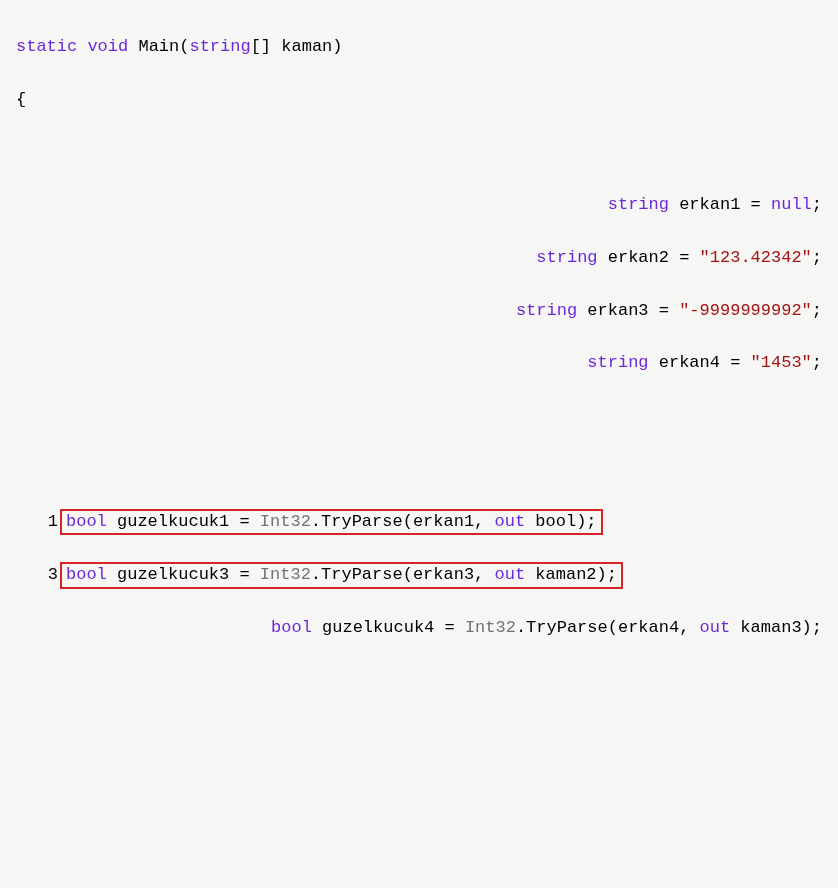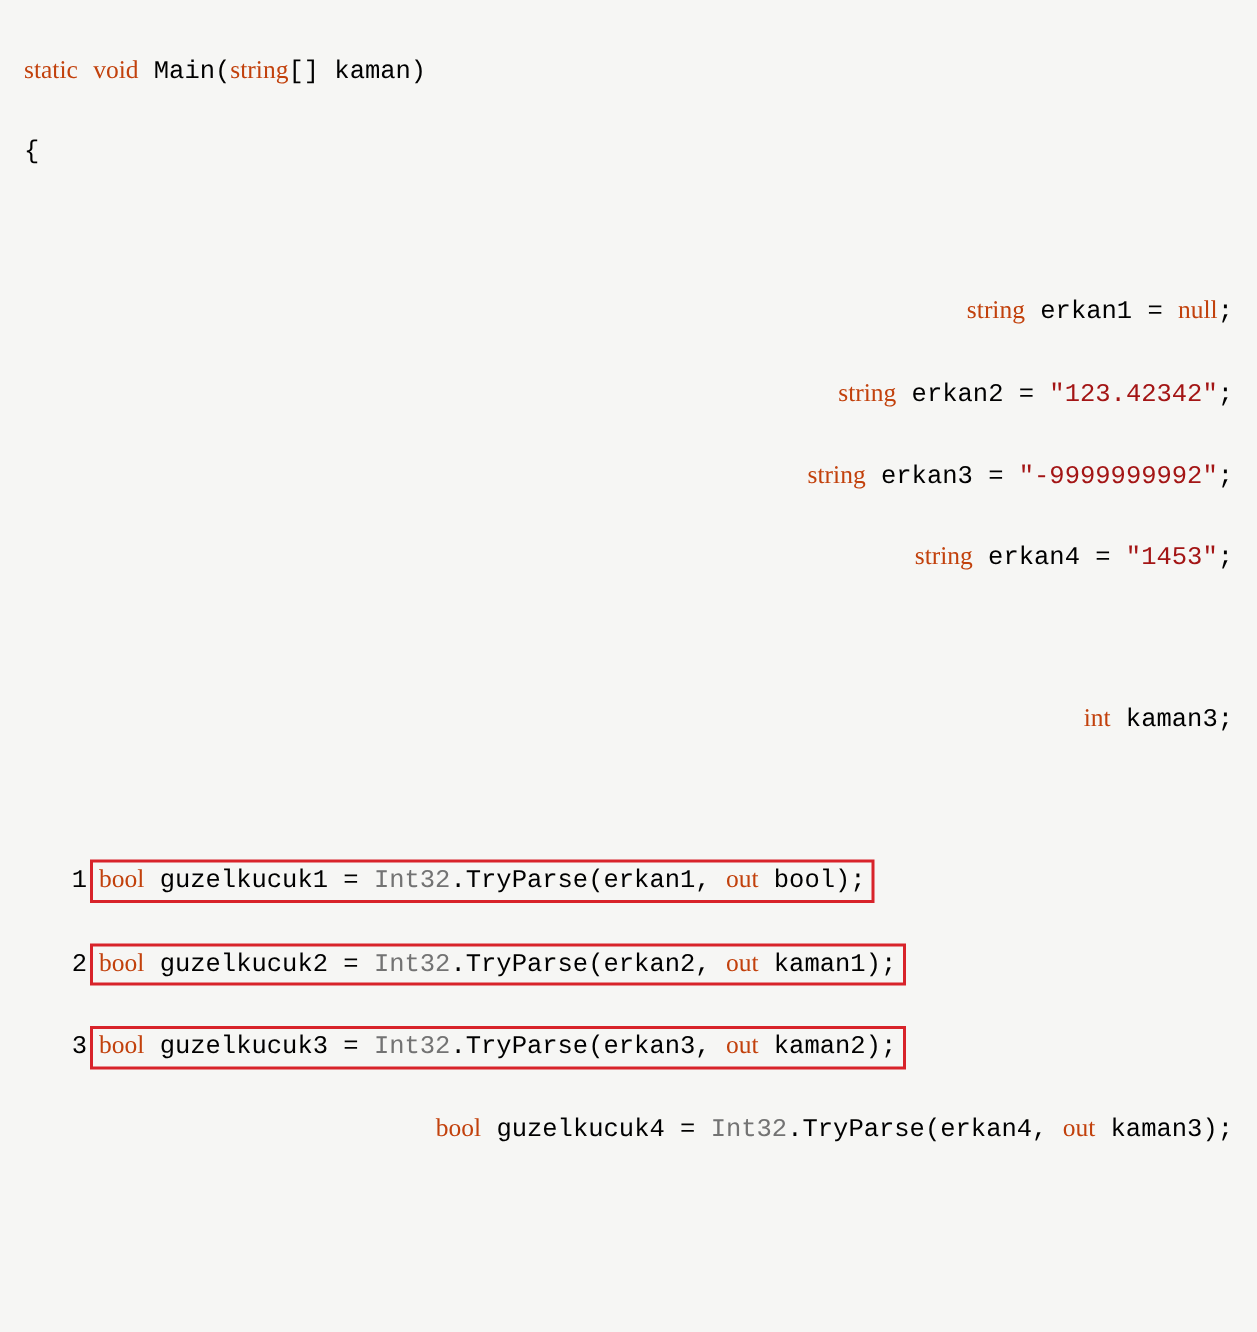--- a/index.html
+++ b/index.html
@@ -12,21 +12,21 @@
     line-height: 1.55;
     color: #000;
   }
   .wrap {
     padding: 8px 16px 30px 16px;
   }
   .code {
     white-space: pre;
     position: relative;
   }
-  .kw { color: #c2410c; font-family: Liberation Serif, serif; }
+  .kw { color: #6d28d9; }
   .str { color: #a31515; }
   .cls { color: #737373; }
   .line { position: relative; display: block; }
   .indent { padding-left: 48px; text-align: right; }
   .boxed {
     border: 2px solid #d8232a;
     padding: 0 4px;
     display: inline-block;
     line-height: 1.35;
   }
@@ -46,22 +46,20 @@
 
 <div class="code">
 <span class="line"><span class="kw">static</span> <span class="kw">void</span> <span>Main(</span><span class="kw">string</span><span>[] kaman)</span></span>
 <span class="line">{</span>
 <span class="line"> </span>
 <span class="line indent"><span class="kw">string</span><span> erkan1 = </span><span class="kw">null</span><span>;</span></span>
 <span class="line indent"><span class="kw">string</span><span> erkan2 = </span><span class="str">"123.42342"</span><span>;</span></span>
 <span class="line indent"><span class="kw">string</span><span> erkan3 = </span><span class="str">"-9999999992"</span><span>;</span></span>
 <span class="line indent"><span class="kw">string</span><span> erkan4 = </span><span class="str">"1453"</span><span>;</span></span>
 <span class="line"> </span>
-<span class="line indent"><span class="kw">int</span><span> kaman3;</span></span>
 <span class="line"> </span>
 <span class="line"><span class="rownum">1</span><span class="boxed"><span class="kw">bool</span><span> guzelkucuk1 = </span><span class="cls">Int32</span><span>.TryParse(</span><span>erkan1, </span><span class="kw">out</span><span> bool);</span></span></span>
-<span class="line"><span class="rownum">2</span><span class="boxed"><span class="kw">bool</span><span> guzelkucuk2 = </span><span class="cls">Int32</span><span>.TryParse(</span><span>erkan2, </span><span class="kw">out</span><span> kaman1);</span></span></span>
 <span class="line"><span class="rownum">3</span><span class="boxed"><span class="kw">bool</span><span> guzelkucuk3 = </span><span class="cls">Int32</span><span>.TryParse(</span><span>erkan3, </span><span class="kw">out</span><span> kaman2);</span></span></span>
 <span class="line indent"><span class="kw">bool</span><span> guzelkucuk4 = </span><span class="cls">Int32</span><span>.TryParse(</span><span>erkan4, </span><span class="kw">out</span><span> kaman3);</span></span>
 
 </div>
 
 </div>
 
 </body></html>

